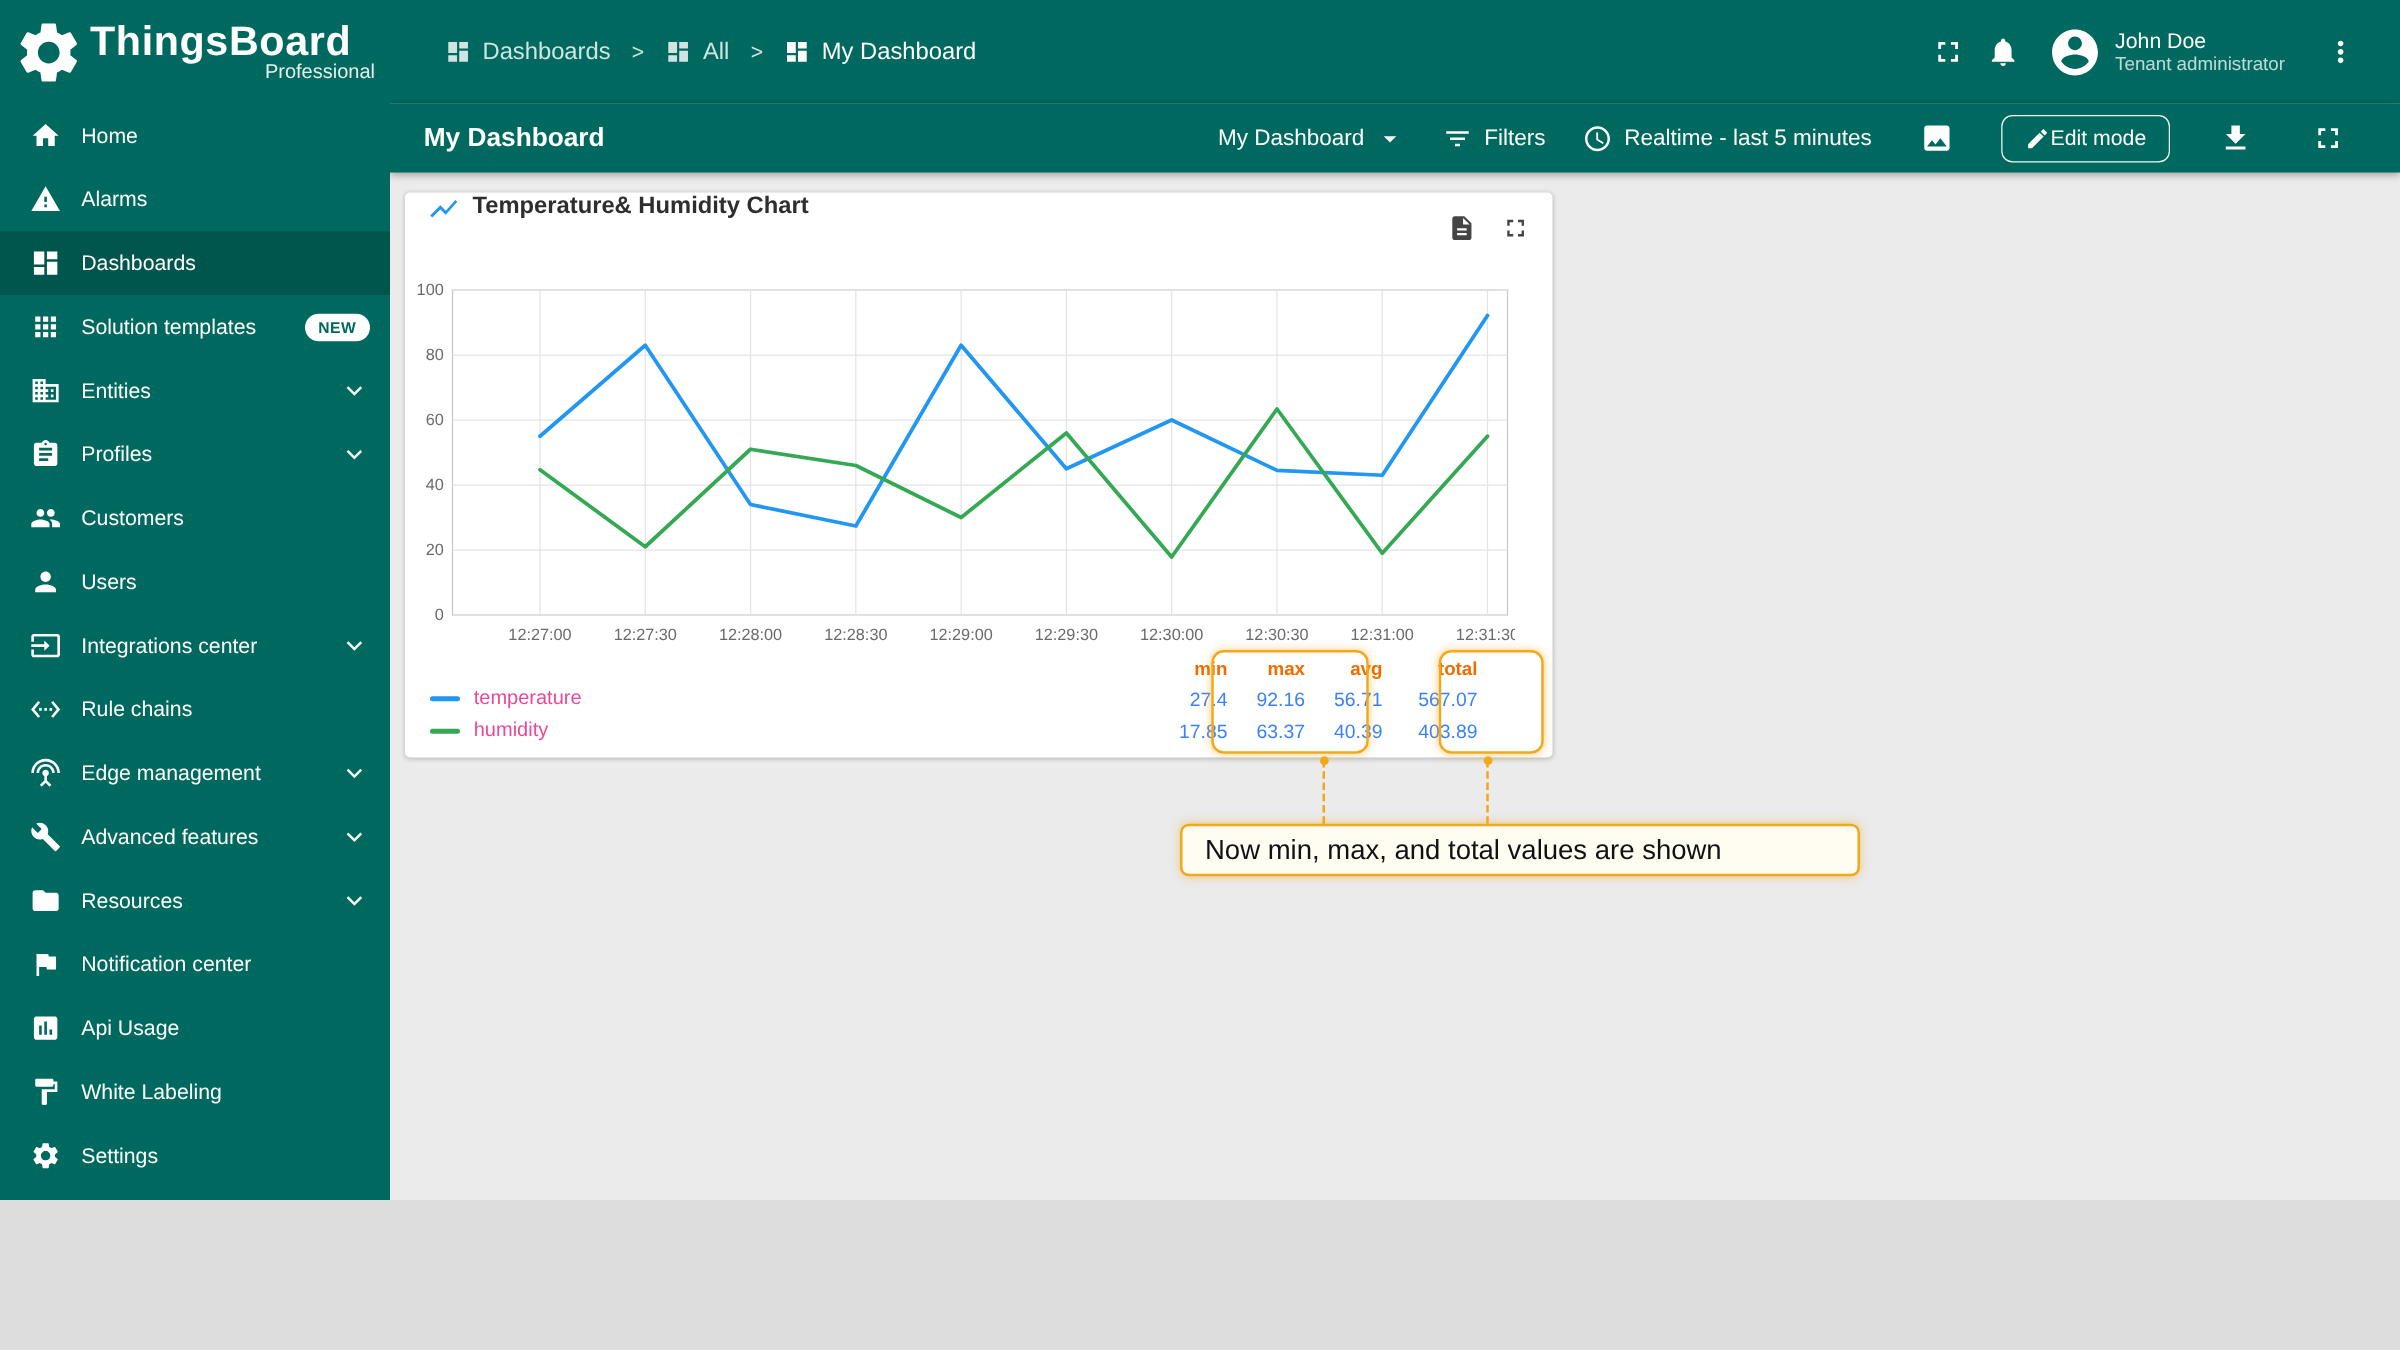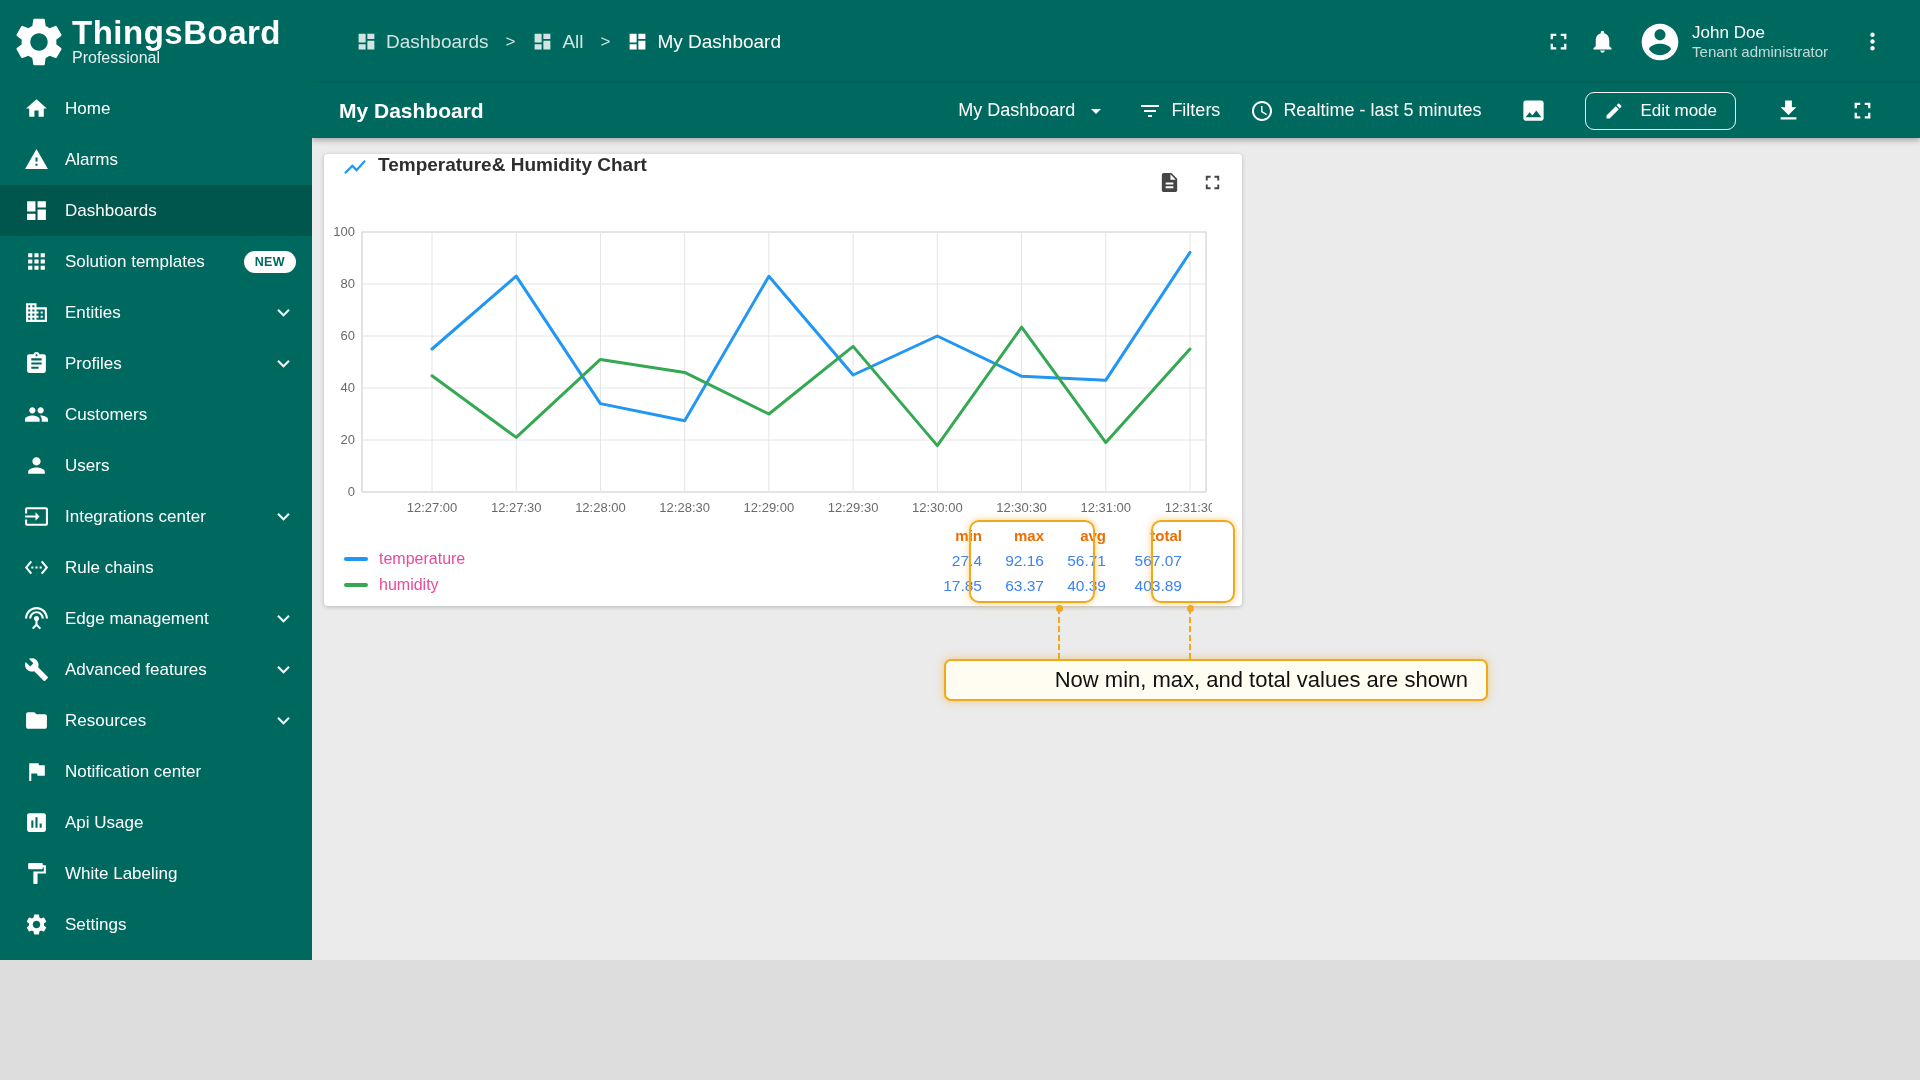--- a/index.html
+++ b/index.html
@@ -30,21 +30,21 @@
   }
   .logo-area {
     height:83px;
     display:flex; align-items:center;
     padding:0 12px 0 10px;
     cursor:pointer;
   }
   .logo-gear { width:58px; height:58px; }
   .logo-text { display:flex; flex-direction:column; margin-left:4px; flex:1; }
   .logo-title { font-size:33px; font-weight:bold; letter-spacing:0.5px; line-height:1.05; }
-  .logo-sub { font-size:16px; text-align:left; opacity:0.9; margin-top:-2px; }
+  .logo-sub { font-size:16px; text-align:right; opacity:0.9; margin-top:-2px; }
   .nav { display:flex; flex-direction:column; }
   .nav-item {
     height:51px;
     display:flex; align-items:center;
     padding:0 16px 0 24px;
     cursor:pointer;
     font-size:17px;
   }
   .nav-item.active { background: var(--sidebar-active, #00564d); }
   .nav-item .mi { width:25px; height:25px; flex:0 0 25px; }
@@ -101,21 +101,21 @@
     padding:0 36px 0 27px;
     box-shadow:0 2px 6px rgba(0,0,0,0.32);
     position:relative; z-index:2;
   }
   .toolbar-title { font-size:21px; font-weight:bold; }
   .toolbar-right { margin-left:auto; display:flex; align-items:center; gap:30px; }
   .tb-ctl { display:flex; align-items:center; gap:9px; font-size:18px; cursor:pointer; white-space:nowrap; }
   .tb-ctl .mi { width:24px; height:24px; }
   .caret { width:26px; height:26px; }
   .edit-btn {
-    display:flex; align-items:center; gap:16px;
+    display:flex; align-items:center; gap:0;
     border:1.5px solid rgba(255,255,255,0.95);
     border-radius:9px;
     padding:8px 18px;
     font-size:17px;
     cursor:pointer;
   }
   .edit-btn .mi { width:20px; height:20px; }
 
   
   .main { position:relative; flex:1; background: var(--content-bg, #ebebeb); }
@@ -179,21 +179,21 @@
   .callout {
     position:absolute; left:632px; top:521px;
     min-width:544px;
     background:#fffdf2;
     border:2.5px solid var(--highlight, #f2a818);
     border-radius:7px;
     box-shadow:0 0 8px rgba(242,168,24,0.5);
     padding:6px 18px;
     font-size:22px;
     color:#111;
-    text-align:right;
+    text-align:left;
     white-space:nowrap;
   }
 </style>
 </head>
 <body>
 
 <div class="page">
 
   <aside class="sidebar">
     <div class="logo-area">

